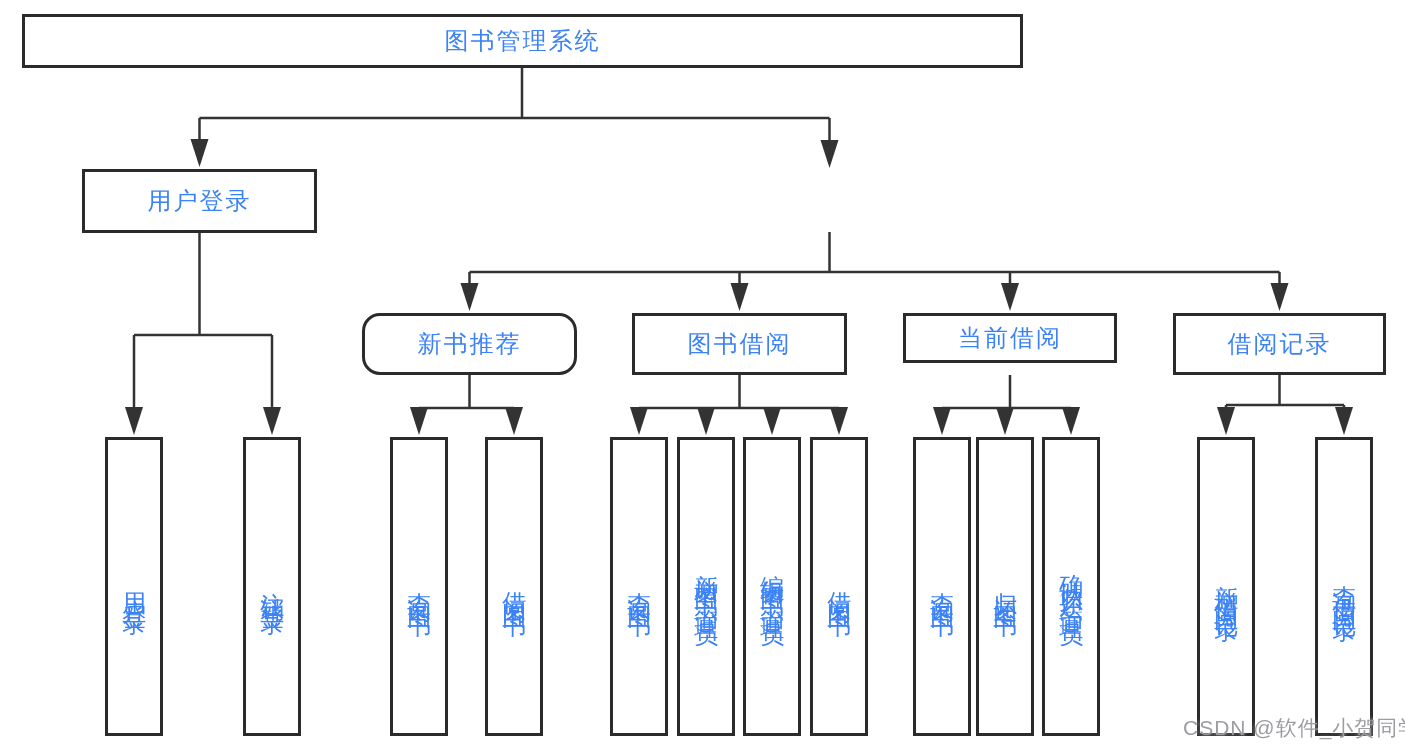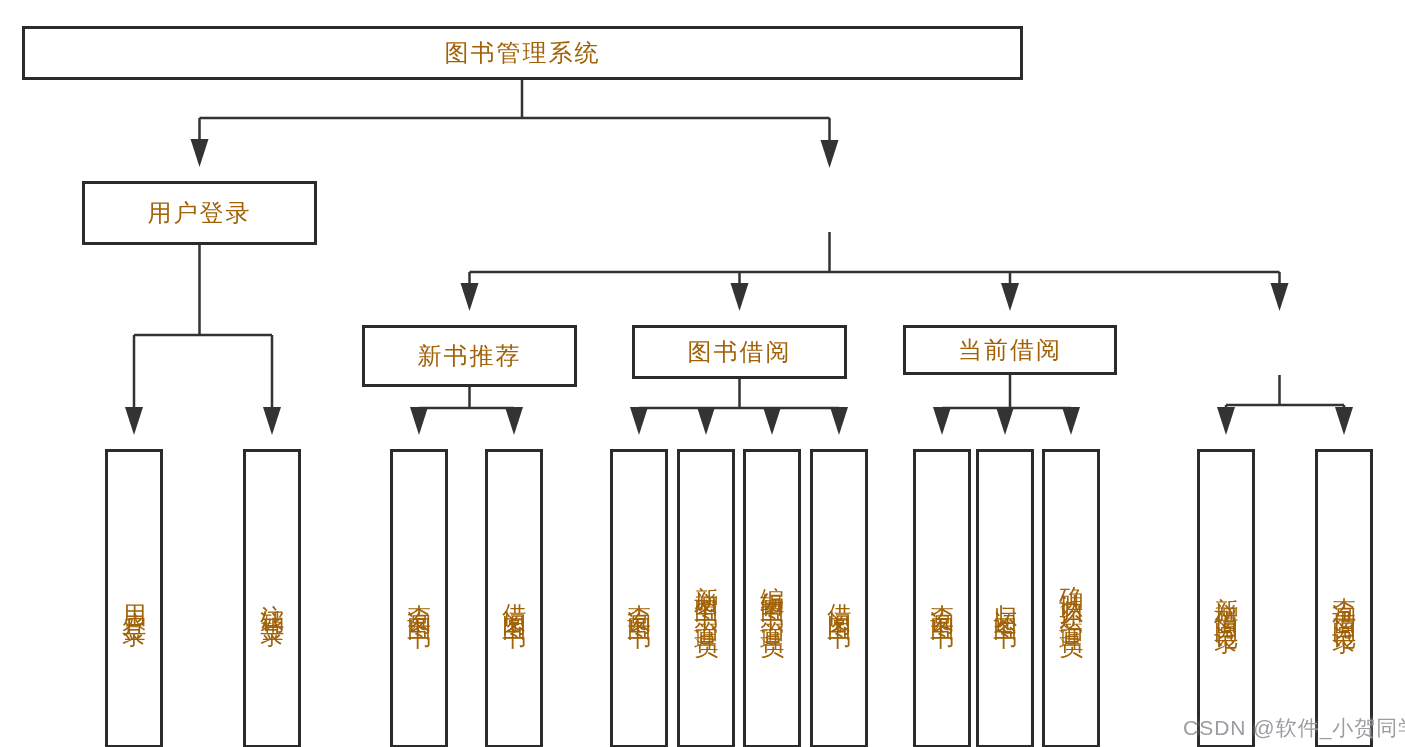--- a/index.html
+++ b/index.html
@@ -14,29 +14,28 @@
   #connectors {
     position: absolute;
     left: 0; top: 0;
     width: 1405px; height: 747px;
   }
   .node {
     position: absolute;
     box-sizing: border-box;
     background: #ffffff;
     border: 3px solid #2b2b2b;
-    color: #a16207;
+    color: #3b82f6;
     display: flex;
     align-items: center;
     justify-content: center;
     font-size: 24px;
     letter-spacing: 2px;
     text-align: center;
     z-index: 2;
-    margin-top: 12px;
   }
   .node.leaf {
     letter-spacing: 0;
   }
   .leaf .vtext {
     writing-mode: vertical-rl;
     text-orientation: mixed;
     letter-spacing: 7px;
     line-height: 1.1;
     white-space: nowrap;
@@ -87,23 +86,24 @@
       <polygon points="1071,435 1062,407 1080,407"></polygon>
       <polygon points="1226,435 1217,407 1235,407"></polygon>
       <polygon points="1344,435 1335,407 1353,407"></polygon>
     </g>
   </svg>
 
   <div class="node" style="left:22px; top:14px; width:1001px; height:54px;">图书管理系统</div>
 
   <div class="node" style="left:82px; top:169px; width:235px; height:64px;">用户登录</div>
 
-  <div class="node" style="left:362px; top:313px; width:215px; height:62px;">新书推荐</div>
-  <div class="node" style="left:632px; top:313px; width:215px; height:54px;">图书借阅</div>
+  <div class="node" style="left:362px; top:313px; width:215px; height:62px;border-radius:18px;">新书推荐</div>
+  <div class="node" style="left:632px; top:313px; width:215px; height:62px;">图书借阅</div>
   <div class="node" style="left:903px; top:313px; width:214px; height:50px;">当前借阅</div>
+  <div class="node" style="left:1173px; top:313px; width:213px; height:62px;">借阅记录</div>
 
   <div class="node leaf" style="left:105px; top:437px; width:58px; height:299px;">
     <span class="vtext">用户登录</span>
   </div>
   <div class="node leaf" style="left:243px; top:437px; width:58px; height:299px;">
     <span class="vtext">注销登录</span>
   </div>
   <div class="node leaf" style="left:390px; top:437px; width:58px; height:299px;">
     <span class="vtext">查询图书</span>
   </div>

